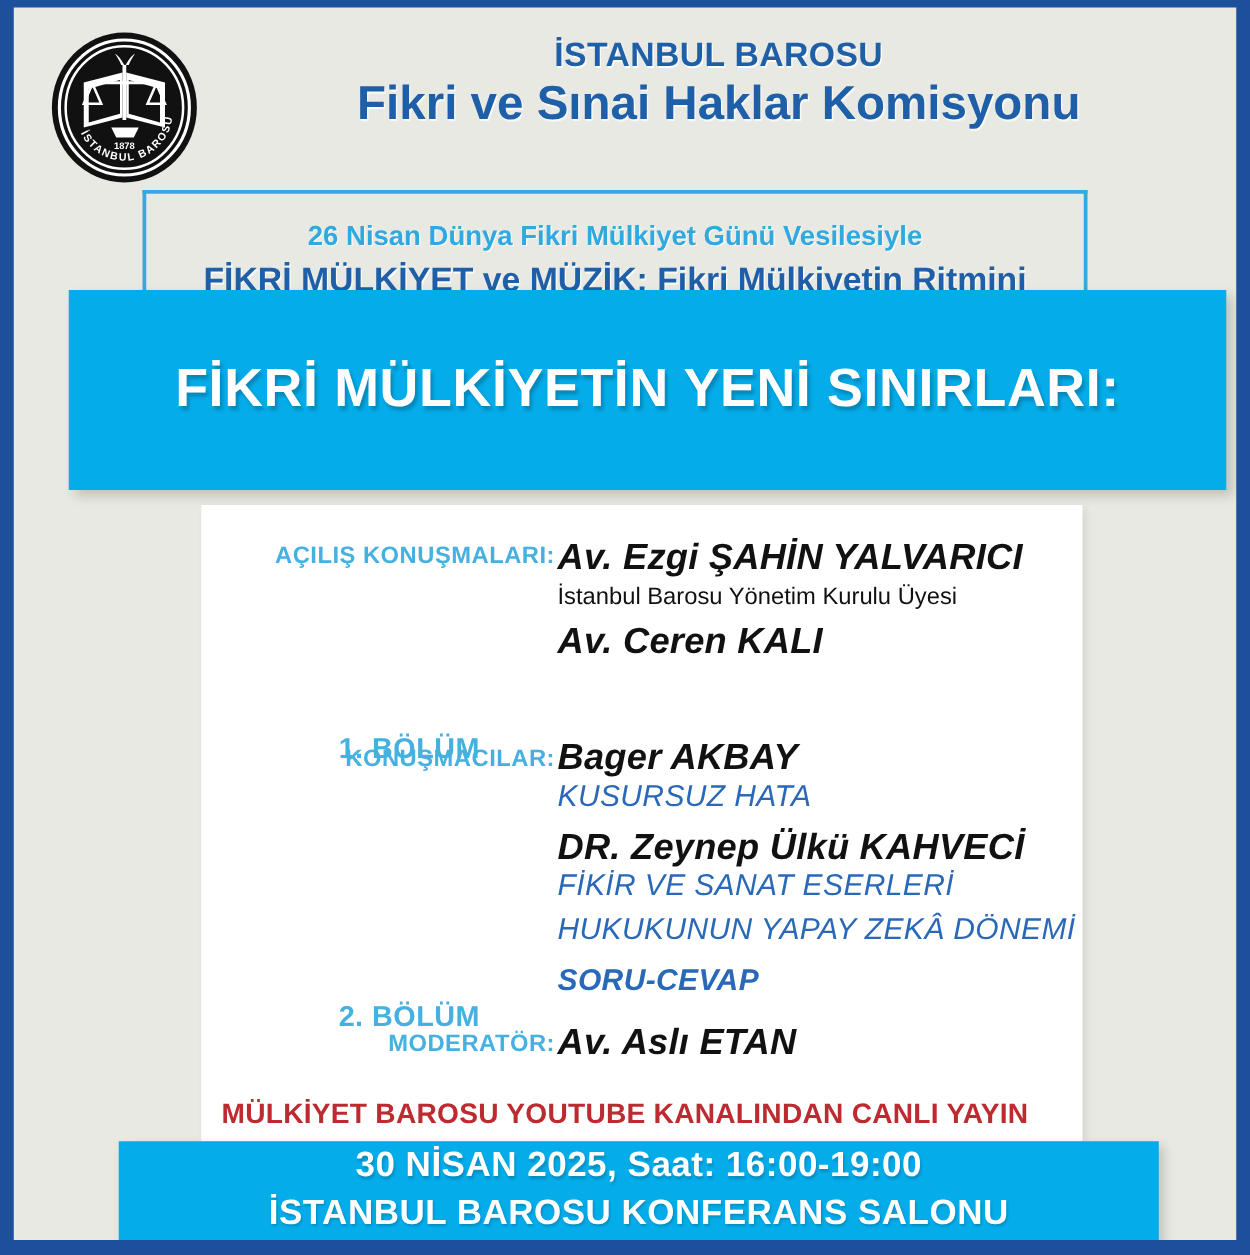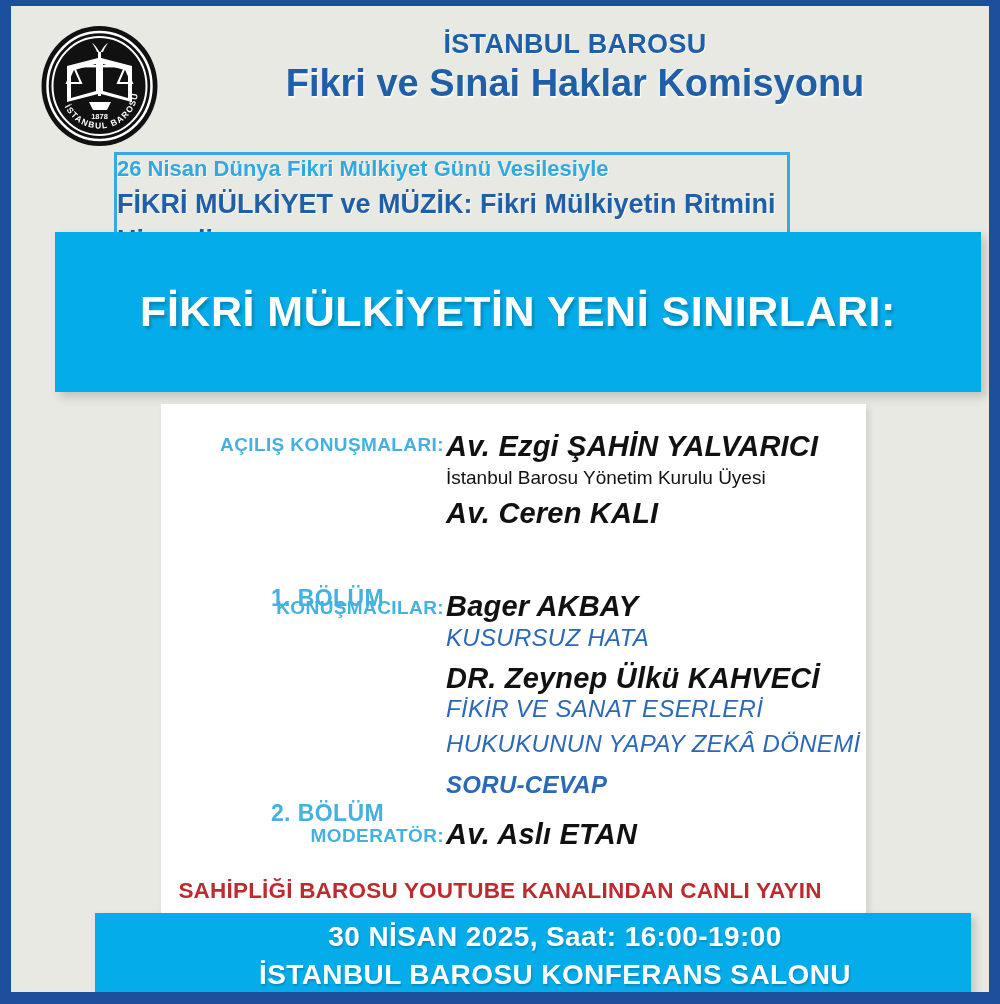--- a/index.html
+++ b/index.html
@@ -61,26 +61,27 @@
     line-height: 1.12;
     margin-top: 4px;
     text-shadow: 1px 2px 1px rgba(255,255,255,0.85);
   }
 
   
   .subtitle-box {
     position: absolute;
     left: 103px;
     top: 146px;
-    width: 676px;
+    width: 756px;
     height: 86px;
     border: 3px solid #38a9e0;
     border-bottom: none;
     box-sizing: border-box;
-    padding-top: 0;
+    text-align: center;
+    padding-top: 20px;
   }
   .subtitle-line1 {
     color: #2fa9e0;
     font-size: 22px;
     font-weight: bold;
     line-height: 1.3;
     text-shadow: 1px 1px 0 rgba(255,255,255,0.8);
   }
   .subtitle-line2 {
     color: #1f5fa8;
@@ -185,22 +186,21 @@
     position: absolute;
     left: 84px;
     top: 907px;
     width: 832px;
     height: 85px;
     background: #04acea;
     box-shadow: 4px 4px 8px rgba(0,0,0,0.16);
     display: flex;
     flex-direction: column;
     align-items: center;
-    justify-content: center;
-    padding-left: 44px;
+    justify-content: flex-start;
   }
   .bottom-line1 {
     color: #ffffff;
     font-size: 28px;
     font-weight: bold;
     letter-spacing: 0.4px;
     line-height: 1.35;
     text-shadow: 1px 2px 2px rgba(0,0,0,0.18);
   }
   .bottom-line2 {
@@ -310,20 +310,20 @@
 
     <div class="prow" style="left:0; top:421px; width:283px; justify-content:flex-end;">
       <span class="plabel">MODERATÖR:</span>
     </div>
     <div class="prow" style="left:285px; top:414px;">
       <span class="pname">Av. Aslı ETAN</span>
     </div>
 
   </div>
 
-  <div class="live-line">SAHİPLİĞİ BAROSU YOUTUBE KANALINDAN CANLI YAYIN</div>
+  <div class="live-line">MÜLKİYET BAROSU YOUTUBE KANALINDAN CANLI YAYIN</div>
 
   <div class="bottom-bar">
     <div class="bottom-line1">30 NİSAN 2025, Saat: 16:00-19:00</div>
     <div class="bottom-line2">İSTANBUL BAROSU KONFERANS SALONU</div>
   </div>
 
 </div>
 
 </body></html>

